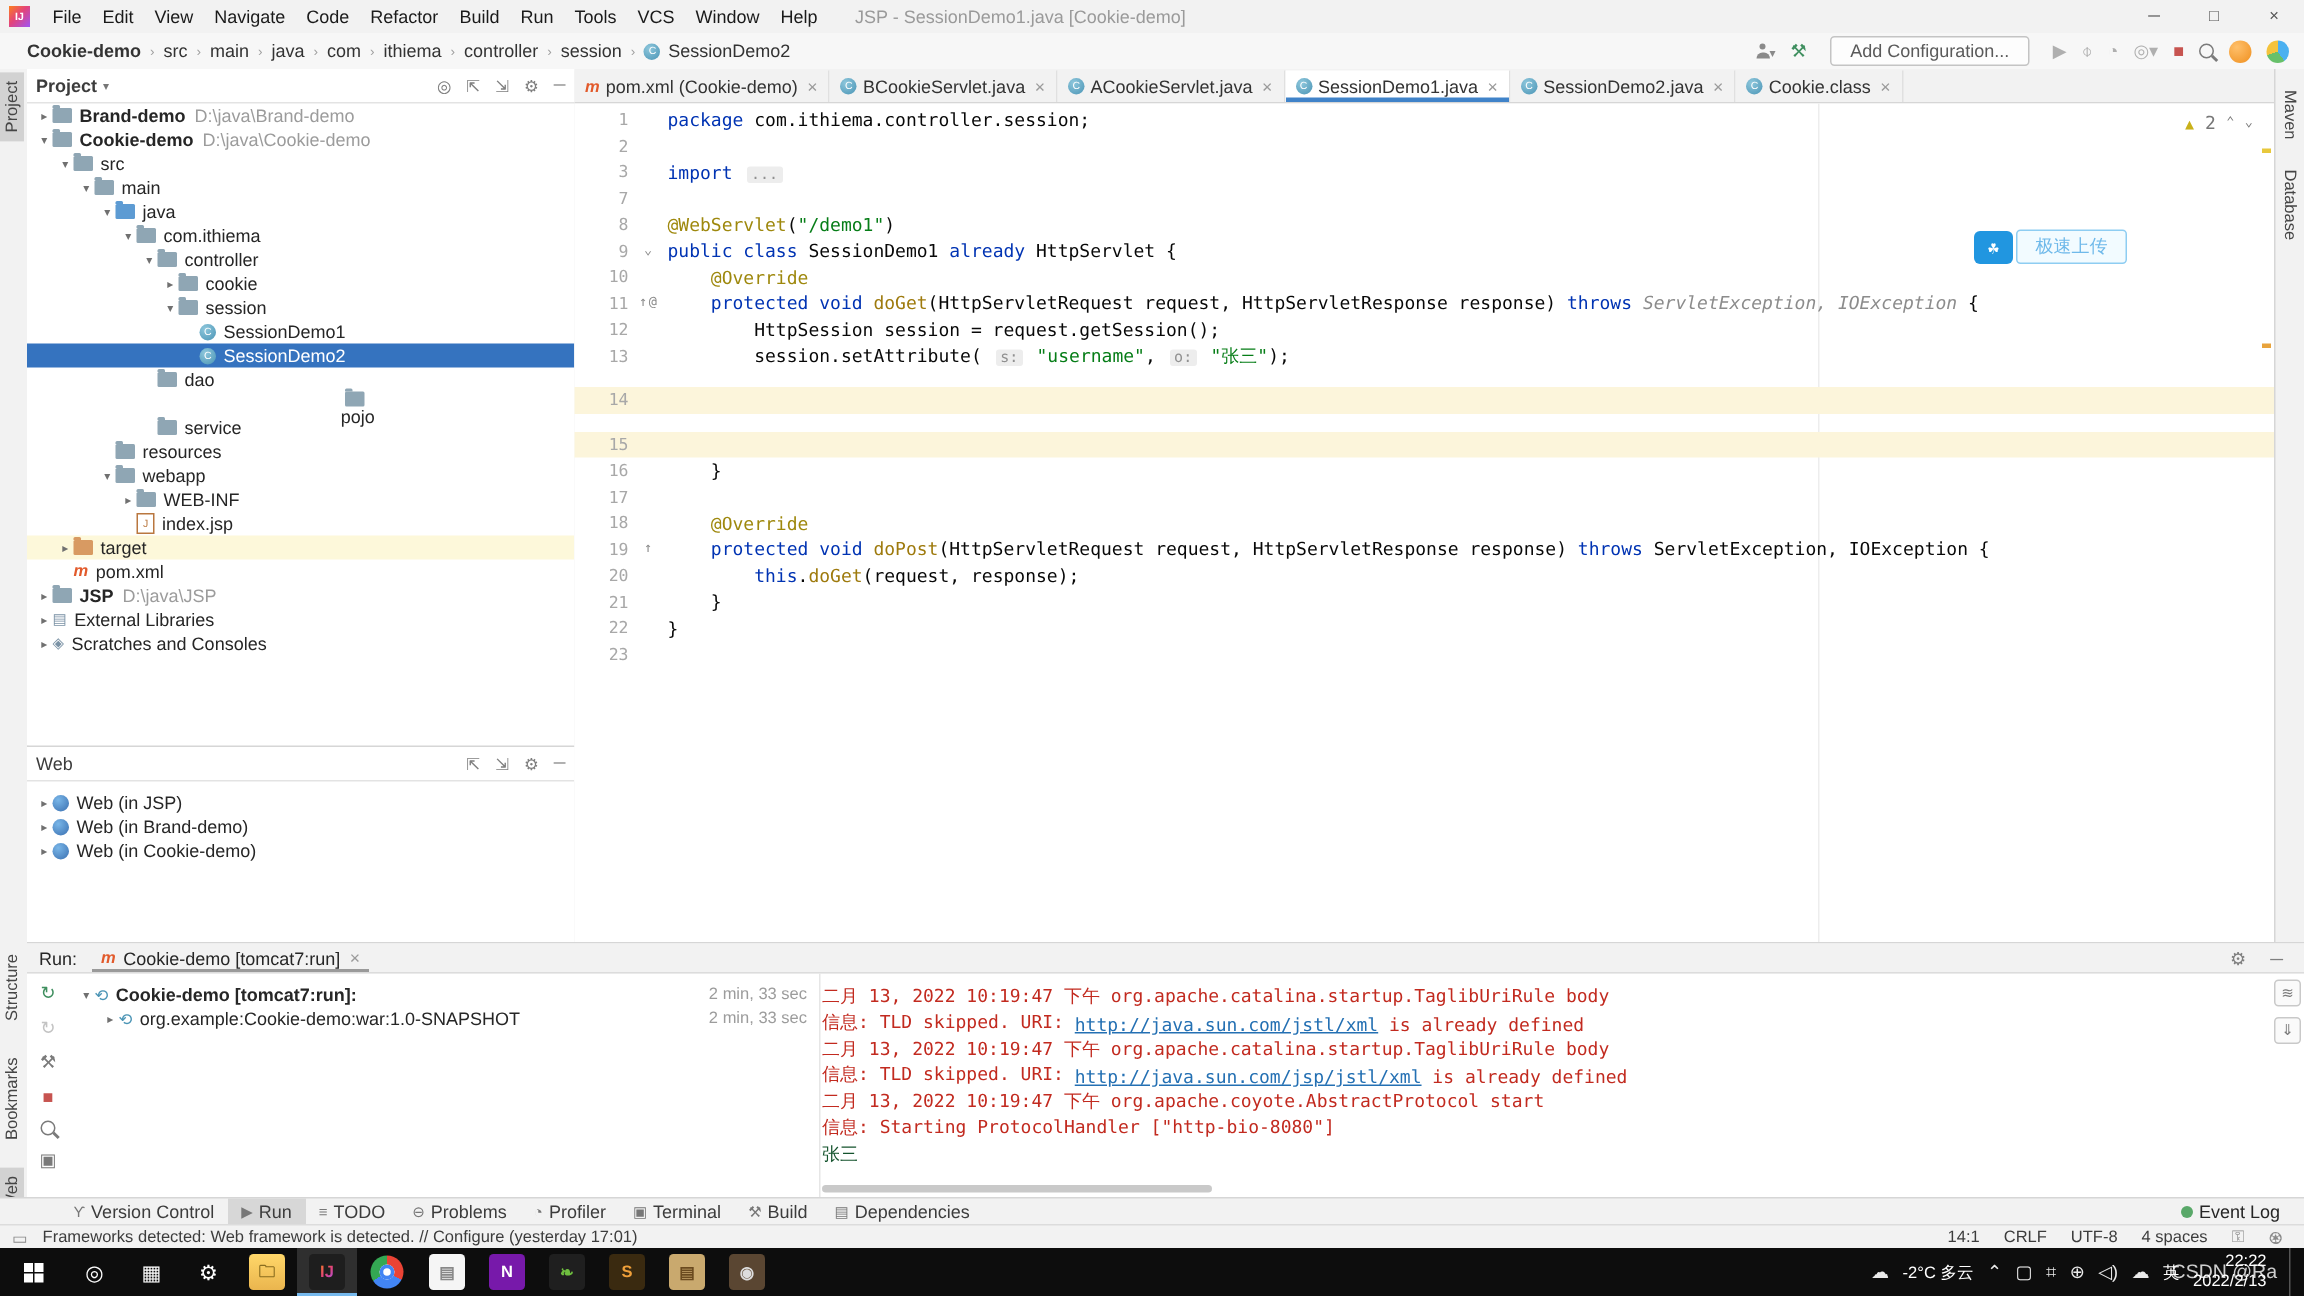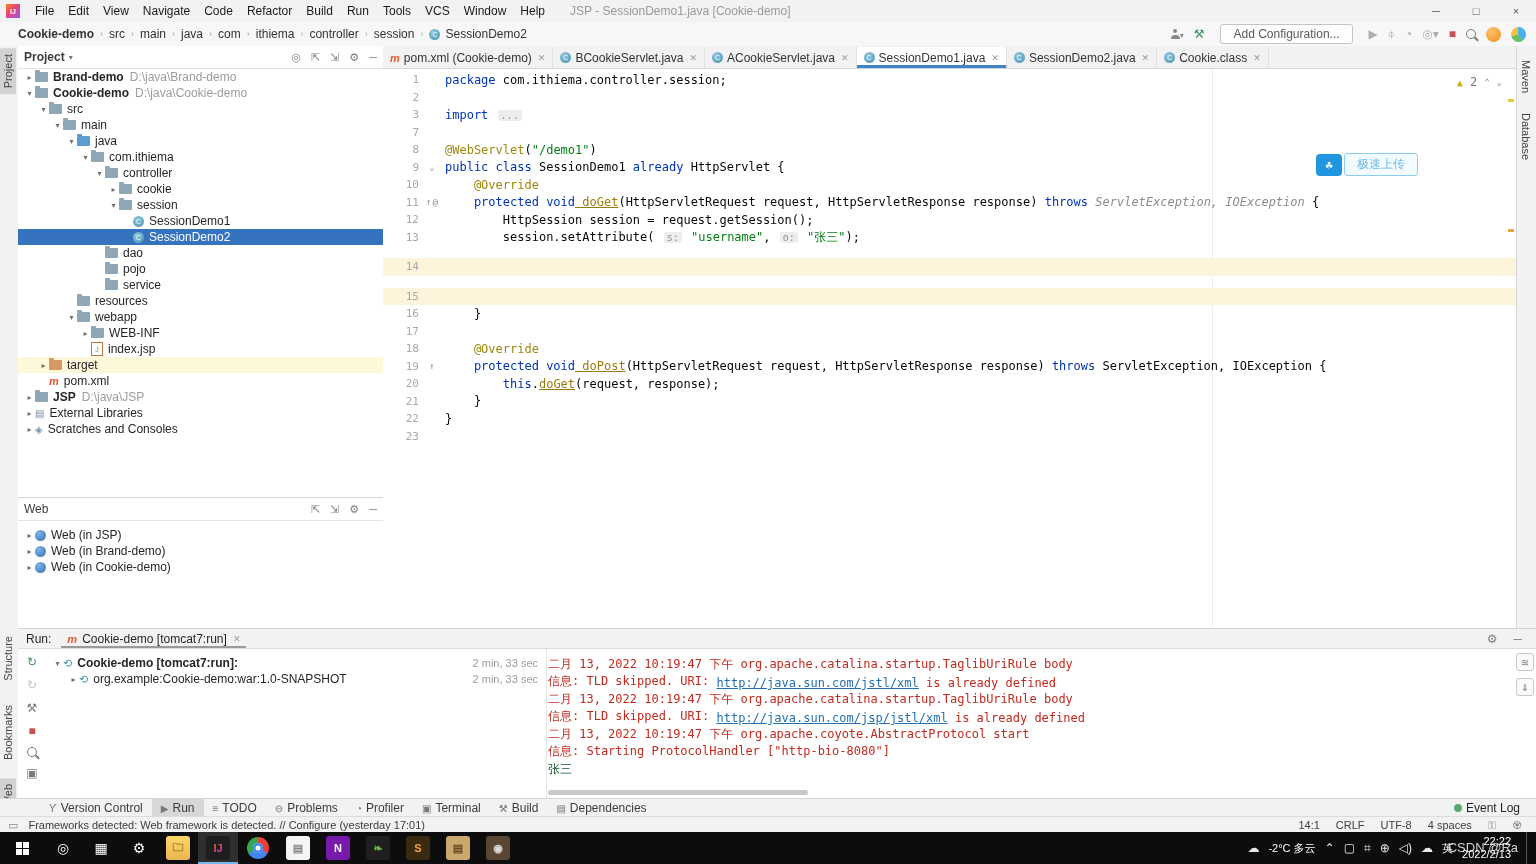--- a/index.html
+++ b/index.html
@@ -72,21 +72,21 @@
   .guide{position:absolute;left:829px;top:0;bottom:0;width:1px;background:#ededed;}
   .cline{height:17.5px;display:flex;align-items:center;position:relative;}
   .cline.hl{background:#fcf5db;margin-top:12px;}
   .lnum{width:36px;text-align:right;color:#a8a8a8;font-size:11px;flex:none;}
   .gicons{width:26px;flex:none;display:flex;justify-content:center;gap:1px;color:#8a8a8a;font-size:9px;}
   .ctext{white-space:pre;}
   .tok-k{color:#0033b3;}
   .tok-p{color:#080808;}
   .tok-s{color:#067d17;}
   .tok-a{color:#9e880d;}
-  .tok-m{color:#9e7a0d;text-decoration:underline;}
+  .tok-m{color:#9e7a0d;}
   .tok-g{color:#8c8c8c;font-style:italic;}
   .chip{background:#ededed;color:#909090;border-radius:2px;padding:0 3px;font-size:10px;margin:0 2px;}
   .inspect{position:absolute;right:14px;top:6px;display:flex;align-items:center;gap:7px;color:#777;}
   .warntri{color:#c9b11a;font-size:10px;}
   .upwidget{position:absolute;right:98px;top:84px;display:flex;align-items:center;}
   .upico{width:26px;height:22px;background:#2196e0;border-radius:4px;color:#fff;display:flex;align-items:center;justify-content:center;font-size:12px;}
   .uplabel{border:1px solid #8ecdf2;border-radius:3px;background:#f2fbff;color:#6fb9ea;padding:2px 12px;margin-left:2px;}
   .stripe-mark{position:absolute;right:2px;width:6px;height:3px;background:#e8c83c;}
   
   .rstripe{left:1516px;top:46px;width:20px;height:770px;background:#f2f2f2;border-left:1px solid #d6d6d6;}
@@ -279,21 +279,21 @@
         <div class="trow sel" style="padding-left: 104px;">
           <span class="chev"></span>
           <span class="clsico">C</span>
           <span>SessionDemo2</span>
         </div>
         <div class="trow" style="padding-left: 76px;">
           <span class="chev"></span>
           <span class="fold"></span>
           <span>dao</span>
         </div>
-        <div class="trow" style="padding-left: 76px;">
+        <div class="trow" style="padding-left: 76px; flex-direction: column;">
           <span class="chev"></span>
           <span class="fold"></span>
           <span>pojo</span>
         </div>
         <div class="trow" style="padding-left: 76px;">
           <span class="chev"></span>
           <span class="fold"></span>
           <span>service</span>
         </div>
         <div class="trow" style="padding-left: 48px;">

